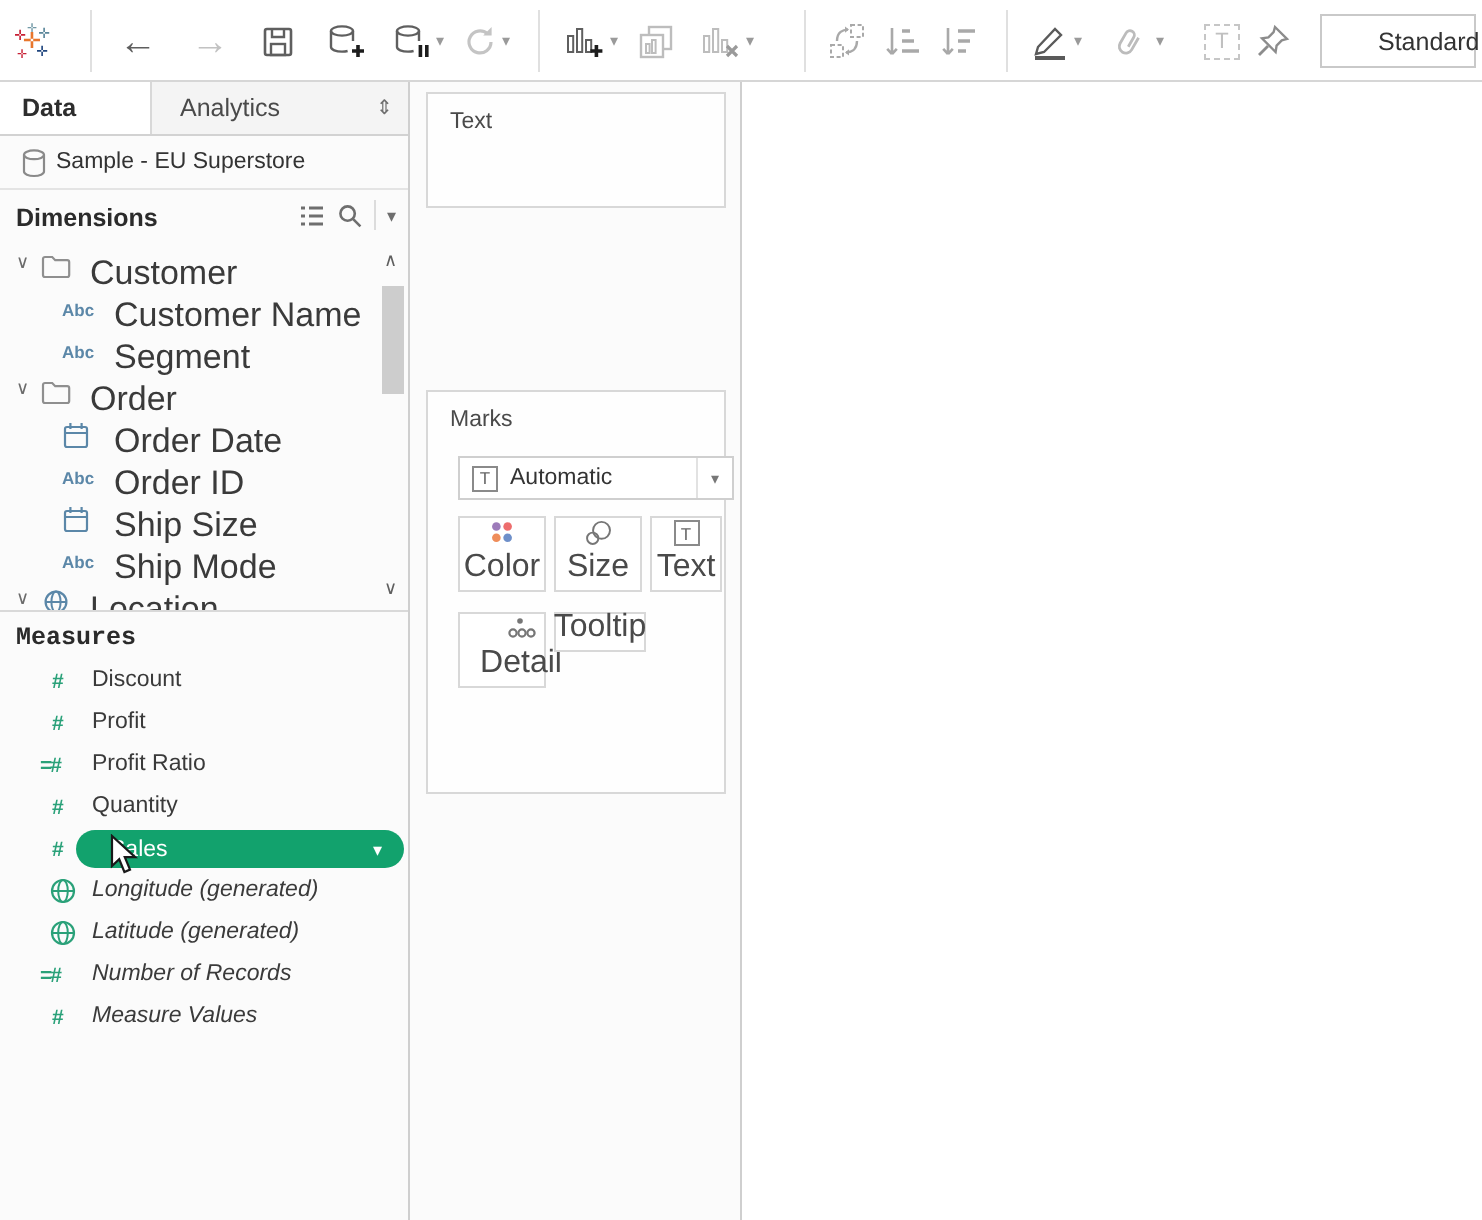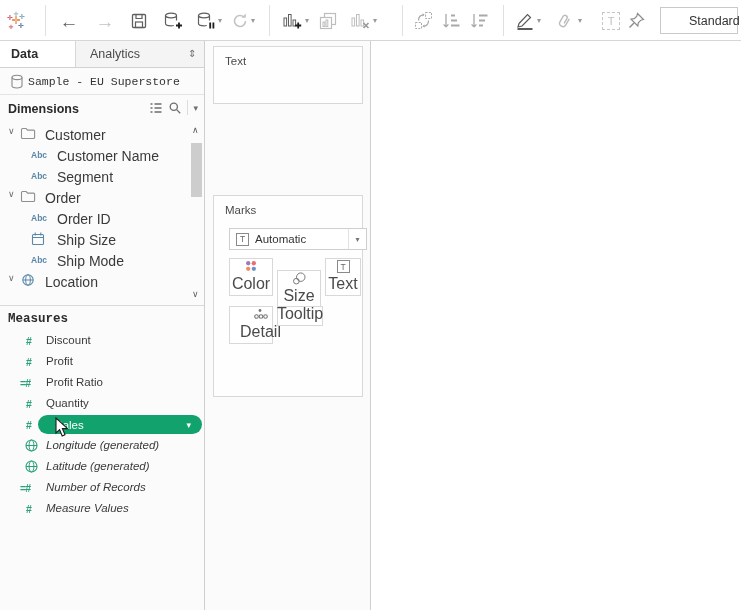--- a/index.html
+++ b/index.html
@@ -29,37 +29,37 @@
     border-bottom:1px solid #d2d2d2; background:#fff; }
   #tabs-right-bg { position:absolute; left:75px; top:0; width:129px; height:26px;
     background:#f4f4f4; border-left:1px solid #d8d8d8; }
   .tab-label { position:absolute; top:6px; font-size:12.5px; }
   #tab-data { left:11px; font-weight:bold; color:#2d2d2d; }
   #tab-analytics { left:90px; color:#4a4a4a; }
   #tab-updown { position:absolute; left:188px; top:7px; }
 
   #datasource-row { position:absolute; left:0; top:27px; width:204px; height:27px;
     border-bottom:1px solid #e4e4e4; }
-  #datasource-label { position:absolute; left:28px; top:7px; font-size:11.5px; color:#333;font-family:Liberation Mono, monospace; }
+  #datasource-label { position:absolute; left:28px; top:7px; font-size:11.5px; color:#333; }
 
   #dims-header { position:absolute; left:0; top:54px; width:204px; height:26px; }
   .pane-header { font-size:12.5px; font-weight:bold; color:#2b2b2b; }
   #dims-title { position:absolute; left:8px; top:7px; }
   #dims-tools { position:absolute; right:6px; top:5px; display:flex; align-items:center; gap:5px; }
   .mini-sep { width:1px; height:15px; background:#dcdcdc; }
   .hdr-caret { font-size:9px; color:#6e6e6e; }
 
   #dims-tree { position:absolute; left:0; top:82px; width:188px; height:182px; overflow:hidden; }
   .trow { position:relative; height:21px; }
   .chev { position:absolute; left:8px; top:3px; font-size:9px; color:#6b6b6b; }
   .f-icon { position:absolute; top:3px; }
   .parent-icon { left:20px; }
   .child-icon { left:31px; }
   .abc { font-size:8.5px; font-weight:bold; color:#5b87a8; top:6px; }
-  .fname { position:absolute; top:4px; font-size:14px; color:#3a3a3a; white-space:nowrap; }
+  .fname { position:absolute; top:4px; font-size:17px; color:#3a3a3a; white-space:nowrap; }
   .parent-name { left:45px; }
   .child-name { left:57px; }
   .it { font-style:italic; }
 
   #dims-scrollbar { position:absolute; left:189px; top:82px; width:15px; height:180px; }
   .scroll-chev { position:absolute; left:3px; font-size:9px; color:#5f5f5f; }
   #scroll-thumb { position:absolute; left:2px; top:20px; width:11px; height:54px; background:#cdcdcd; }
 
   #measures-divider { position:absolute; left:0; top:264px; width:204px; height:1px; background:#d9d9d9; }
   #measures-header { position:absolute; left:8px; top:271px;font-family:Liberation Mono, monospace; }
@@ -90,21 +90,21 @@
   #mark-type-dd .tbox { margin-left:6px; }
   #mark-type-label { font-size:11.5px; color:#333; margin-left:6px; flex:1; }
   #mark-type-caret { width:18px; height:100%; border-left:1px solid #e2e2e2; display:flex;
     align-items:center; justify-content:center; font-size:8px; color:#777; }
 
   .mark-btn { position:absolute; background:#fff; border:1px solid #d8d8d8; display:flex;
     flex-direction:column; align-items:center; justify-content:flex-end; padding-bottom:2px; }
   .mark-btn .mb-label { font-size:16px; color:#4a4a4a; }
   .mark-btn svg { margin-bottom:1px; }
   #btn-color { left:15px; top:62px; width:44px; height:38px; }
-  #btn-size { left:63px; top:62px; width:44px; height:38px;margin-top:12px; }
+  #btn-size { left:63px; top:62px; width:44px; height:38px; }
   #btn-text { left:111px; top:62px; width:36px; height:38px; }
   #btn-detail { left:15px; top:110px; width:44px; height:38px;padding-left:19px; }
   #btn-tooltip { left:63px; top:110px; width:46px; height:20px; }
 
   #cursor { position:absolute; left:55px; top:417px; z-index:50; }
   svg { display:block; }
 </style>
 </head>
 <body>
 
@@ -293,20 +293,27 @@
         <span class="fname child-name">Segment</span>
       </div>
       <div class="trow">
         <span class="chev">∨</span>
         <svg class="f-icon parent-icon" width="16" height="14" viewBox="0 0 16 14">
           <path d="M1.5 3.5 a1 1 0 0 1 1 -1 h3.6 l1.5 1.6 h6 a1 1 0 0 1 1 1 v6.4 a1 1 0 0 1 -1 1 h-11.1 a1 1 0 0 1 -1 -1 z" fill="none" stroke="#8f8f8f" stroke-width="1.1"></path>
         </svg>
         <span class="fname parent-name">Order</span>
       </div>
       <div class="trow">
+        <svg class="f-icon child-icon" width="14" height="15" viewBox="0 0 14 15">
+          <rect x="1.5" y="3.5" width="11" height="10" rx="1" fill="none" stroke="#5b87a8" stroke-width="1.1"></rect>
+          <path d="M4.2 1.5 v3 M9.8 1.5 v3 M1.5 6.5 h11" stroke="#5b87a8" stroke-width="1.1"></path>
+        </svg>
+        <span class="fname child-name">Order Date</span>
+      </div>
+      <div class="trow">
         <span class="f-icon child-icon abc">Abc</span>
         <span class="fname child-name">Order ID</span>
       </div>
       <div class="trow">
         <svg class="f-icon child-icon" width="14" height="15" viewBox="0 0 14 15">
           <rect x="1.5" y="3.5" width="11" height="10" rx="1" fill="none" stroke="#5b87a8" stroke-width="1.1"></rect>
           <path d="M4.2 1.5 v3 M9.8 1.5 v3 M1.5 6.5 h11" stroke="#5b87a8" stroke-width="1.1"></path>
         </svg>
         <span class="fname child-name">Ship Size</span>
       </div>

